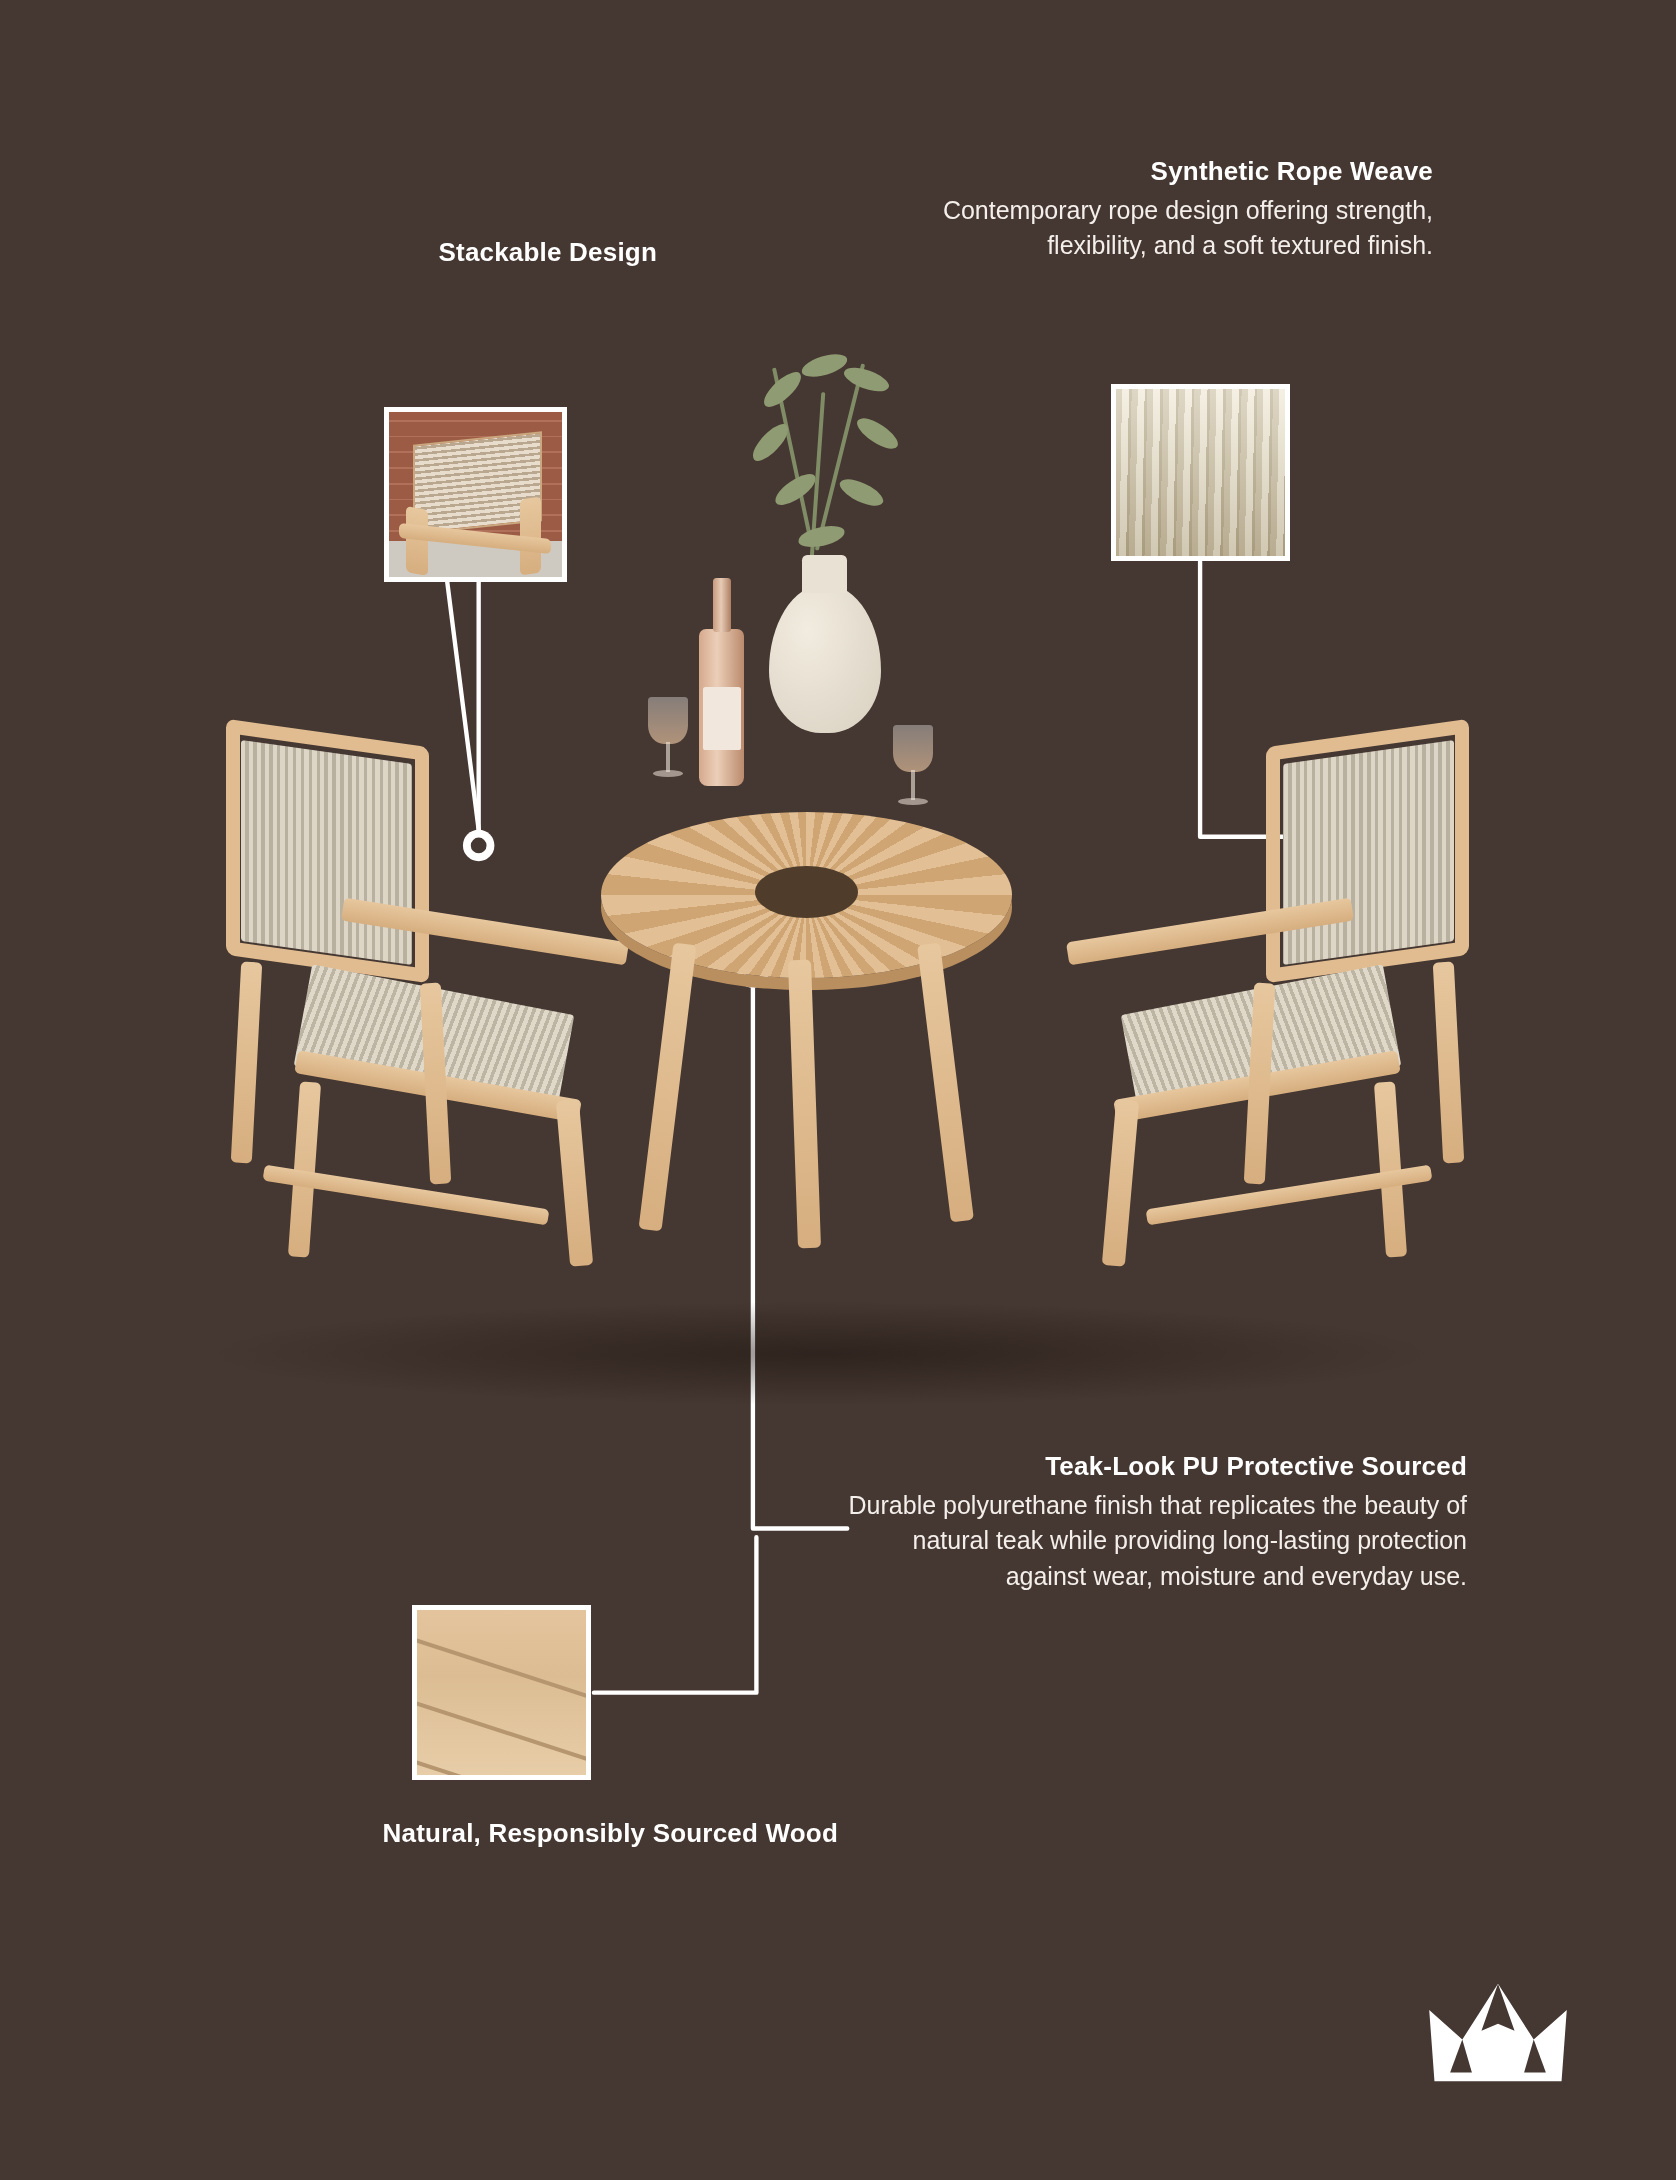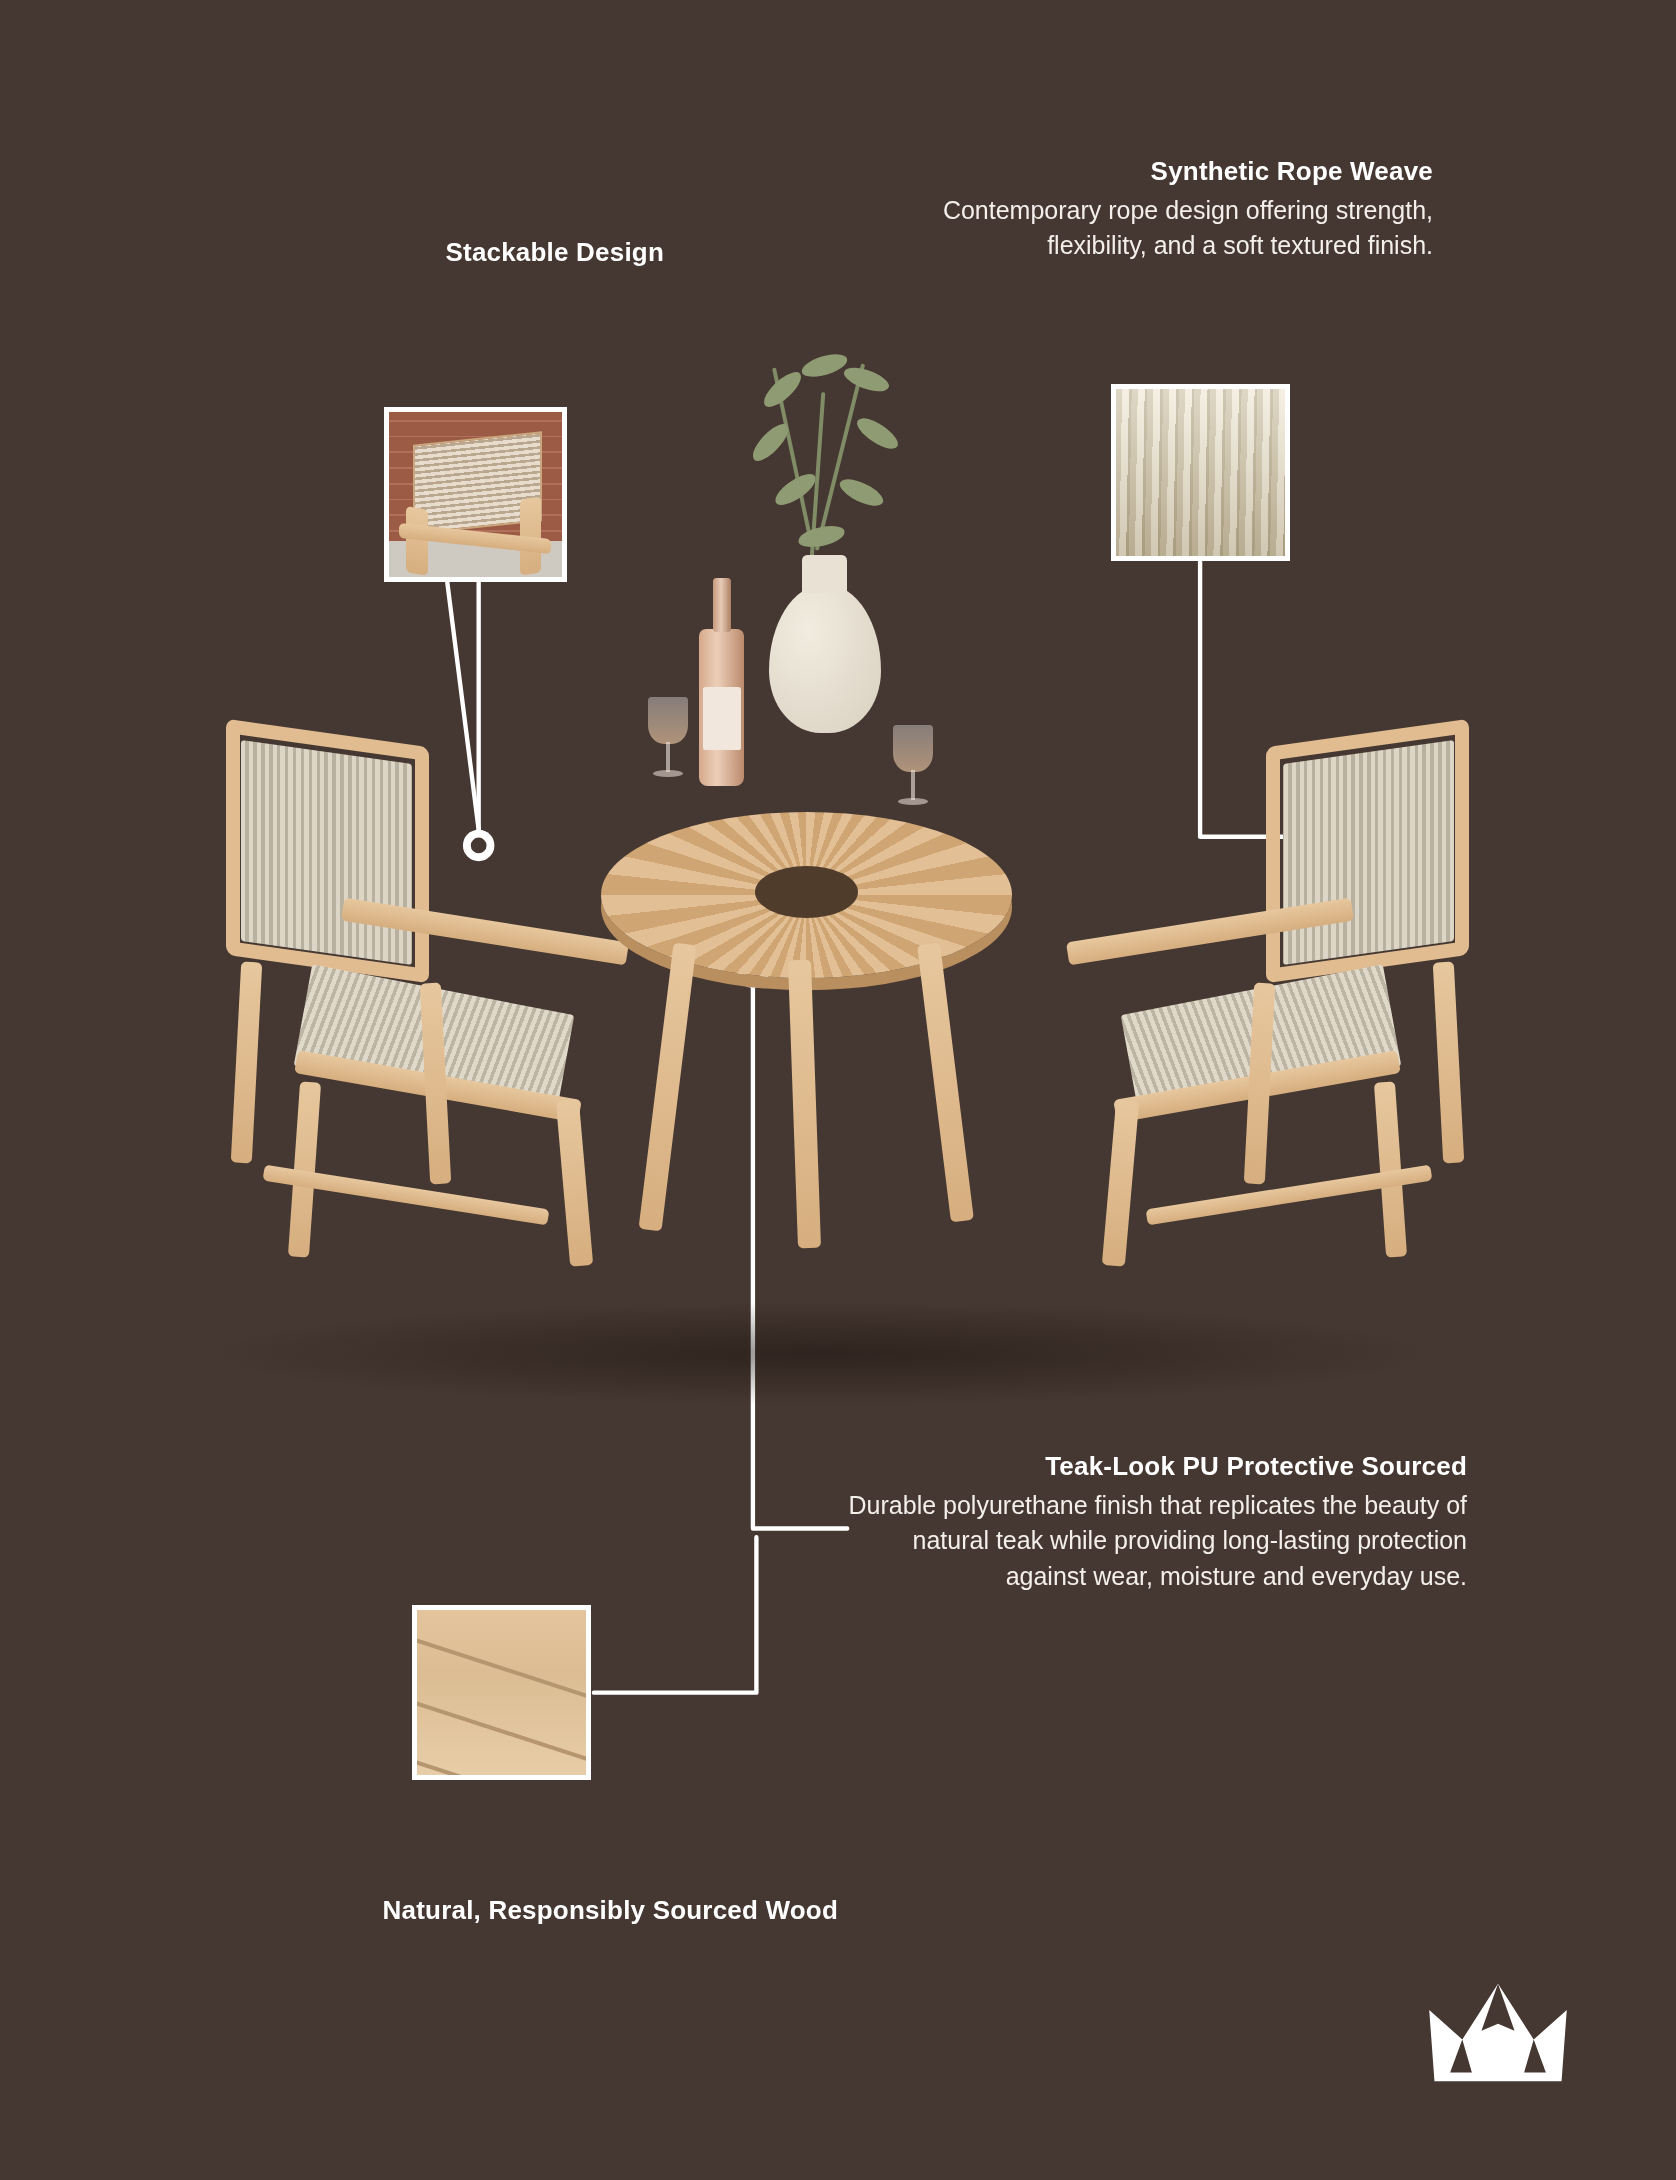--- a/index.html
+++ b/index.html
@@ -33,24 +33,24 @@
     color: #ffffff;
   }
   .callout .body {
     font-size: 25px;
     line-height: 1.42;
     color: #f4efeb;
     font-weight: 300;
   }
   .align-center { text-align: right; }
 
-  #callout-stackable { left: 175px;  top: 236px;  width: 489px; }
+  #callout-stackable { left: 168px;  top: 236px;  width: 489px; }
   #callout-rope      { left: 926px; top: 155px;  width: 507px; }
   #callout-coating   { left: 838px;  top: 1450px; width: 629px; }
-  #callout-wood      { left: 122px;  top: 1894px; width: 716px; }
+  #callout-wood      { left: 122px;  top: 1817px; width: 716px; }
 
   
   .thumb {
     position: absolute;
     border: 5.2px solid #ffffff;
     box-sizing: border-box;
     overflow: hidden;
     background: #c8b49a;
   }
   #thumb-stackable { left: 384px;  top: 407px;  width: 183px; height: 175px; }

